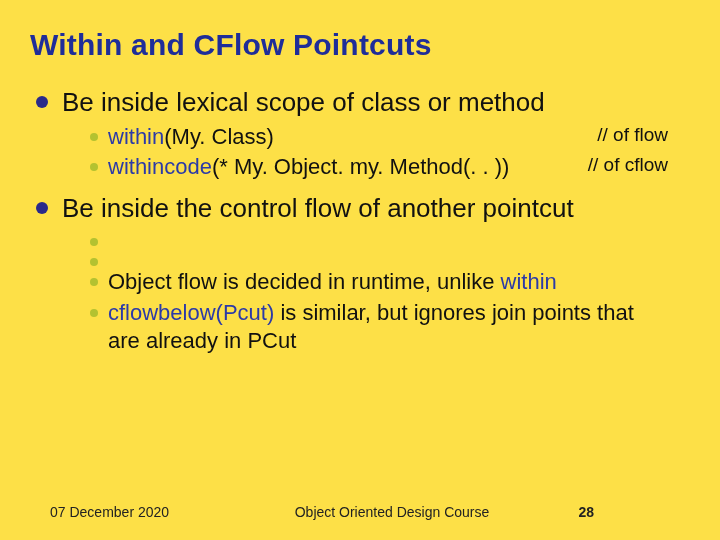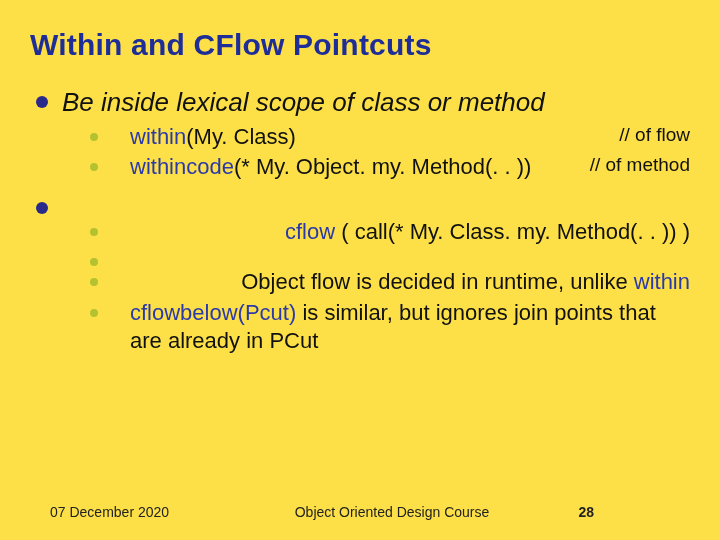--- a/index.html
+++ b/index.html
@@ -24,21 +24,20 @@
     font-weight: 900;
     font-size: 30px;
     color: #1f2d99;
     margin: 8px 0 24px 0;
     letter-spacing: 0.2px;
   }
   .l1-item {
     display: flex;
     align-items: flex-start;
     margin: 6px 0 0 6px;
-    font-style: italic;
   }
   .bullet1 {
     width: 12px;
     height: 12px;
     border-radius: 50%;
     background: #2a2a8a;
     margin-top: 10px;
     margin-right: 14px;
     flex: 0 0 12px;
   }
@@ -47,21 +46,20 @@
     color: #111;
     line-height: 1.25;
   }
   .l2-list {
     margin: 4px 0 10px 60px;
   }
   .l2-item {
     display: flex;
     align-items: flex-start;
     margin: 2px 0;
-    justify-content: space-between;
   }
   .bullet2 {
     width: 8px;
     height: 8px;
     border-radius: 50%;
     background: #b4c230;
     margin-top: 10px;
     margin-right: 10px;
     flex: 0 0 8px;
   }
@@ -114,34 +112,32 @@
         </span>
         <span class="right comment">// of flow</span>
       </div>
     </div>
     <div class="l2-item">
       <div class="bullet2"></div>
       <div class="l2-text two-col">
         <span class="left">
           <span class="kw">withincode</span><span>(* My. Object. my. Method(. . ))</span>
         </span>
-        <span class="right comment">// of method</span>
+        <span class="right comment">// of cflow</span>
       </div>
     </div>
   </div>
 
   <div class="l1-item">
     <div class="bullet1"></div>
+    <div class="l1-text">Be inside the control flow of another pointcut</div>
   </div>
   <div class="l2-list">
     <div class="l2-item">
       <div class="bullet2"></div>
-      <div class="l2-text">
-        <span class="kw">cflow</span><span> ( call(* My. Class. my. Method(. . )) )</span>
-      </div>
     </div>
     <div class="l2-item">
       <div class="bullet2"></div>
     </div>
     <div class="l2-item">
       <div class="bullet2"></div>
       <div class="l2-text">
         <span>Object flow is decided in runtime, unlike </span><span class="kw">within</span>
       </div>
     </div>

